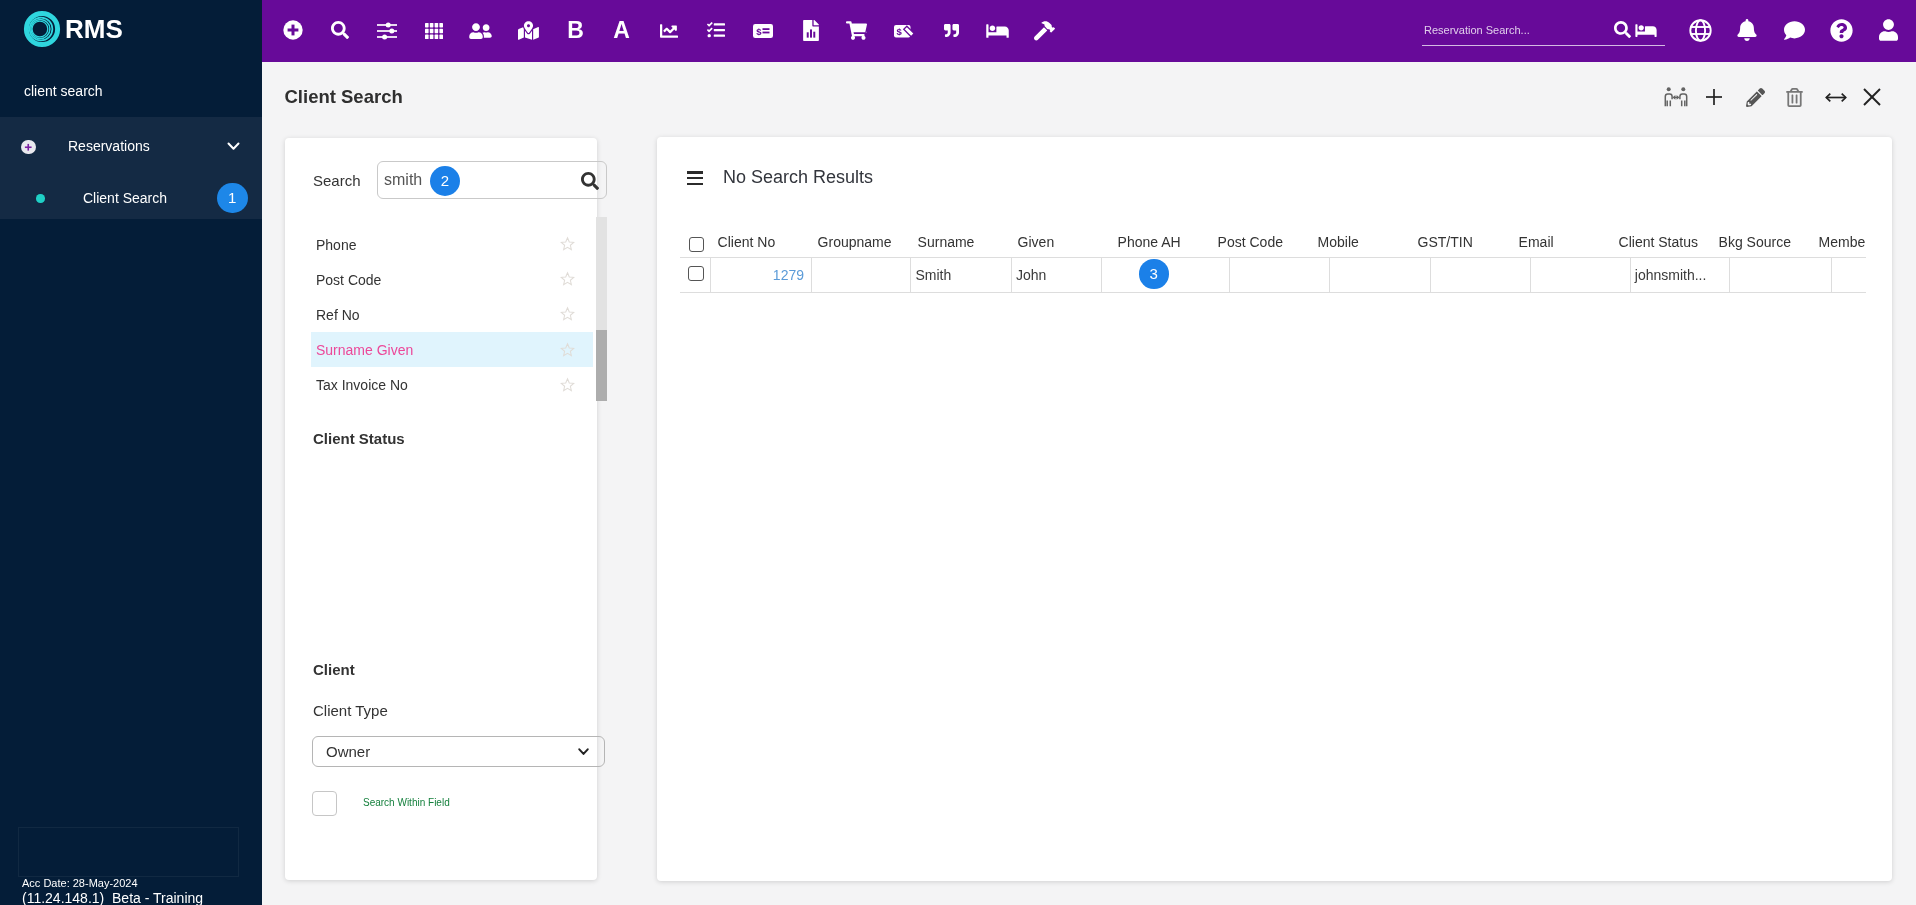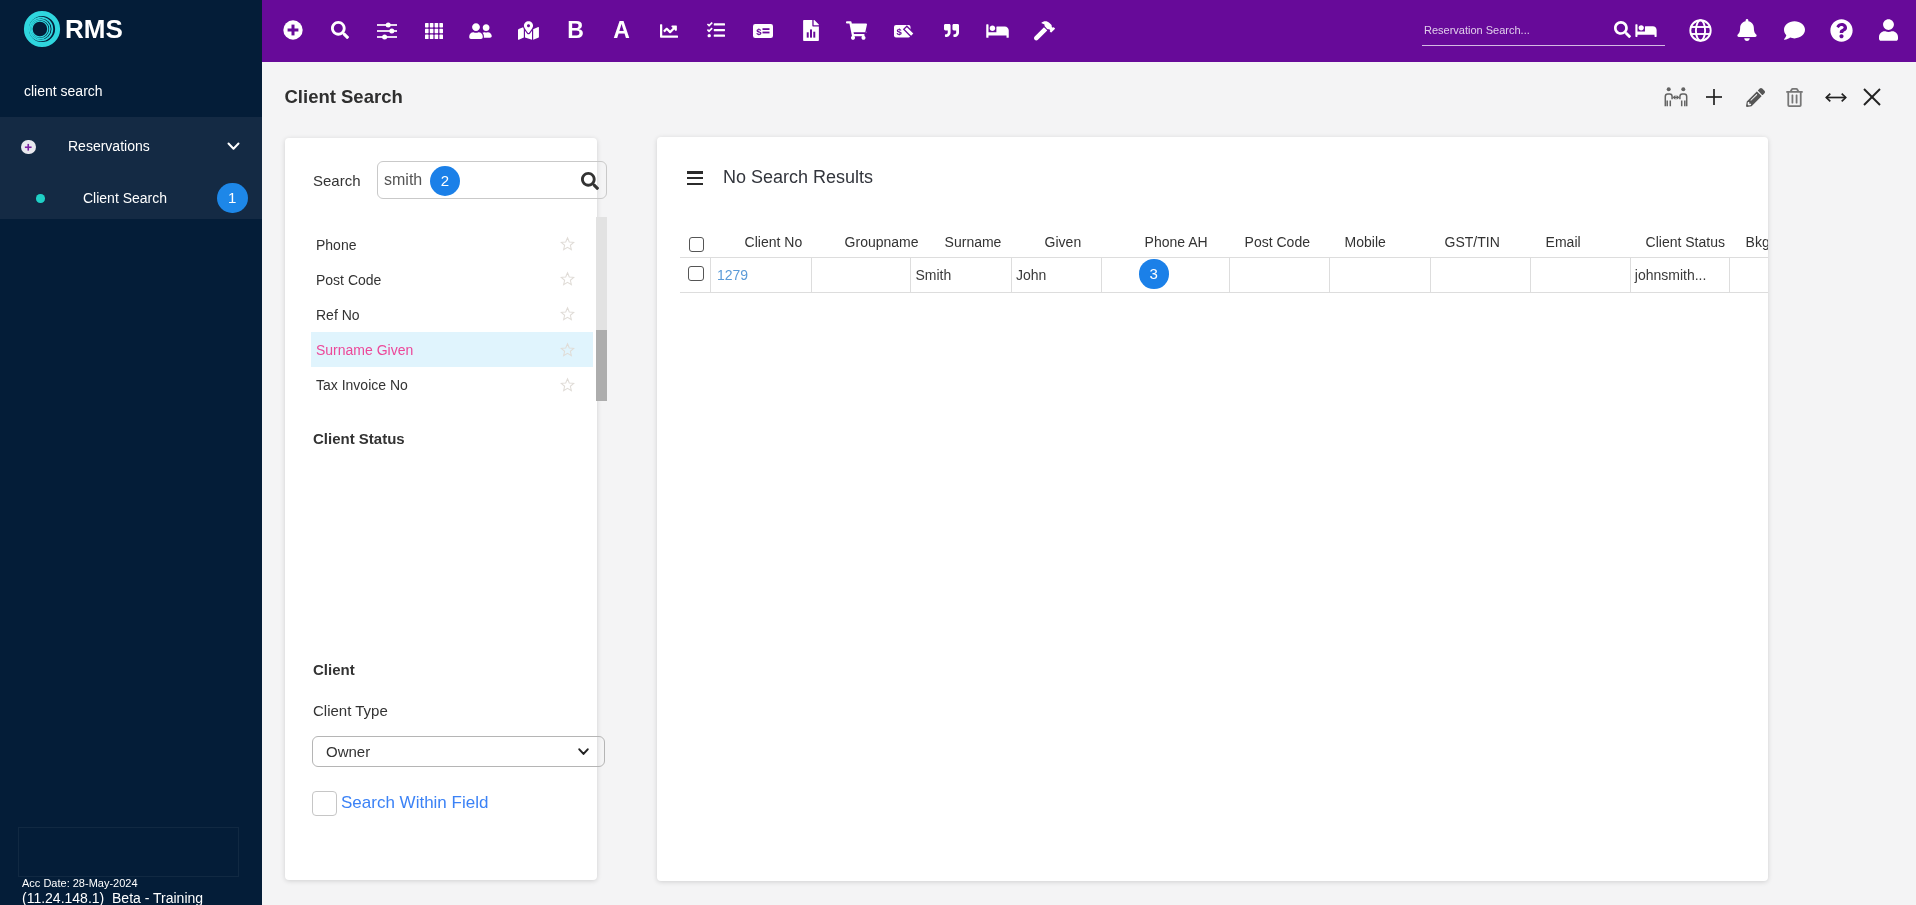--- a/index.html
+++ b/index.html
@@ -8,21 +8,21 @@
 #root { position:relative; width:1916px; height:905px; background:#f4f4f5; }
 
 #sidebar { left:0; top:0; width:262px; height:905px; background:#041d38; }
 #sb-sect { left:0; top:116.5px; width:262px; height:102.5px; background:#142a44; }
 .sb-txt { color:#fff; }
 
 #topbar { left:262px; top:0; width:1654px; height:62px; background:#670a99; }
 
 #main { left:262px; top:62px; width:1654px; height:843px; background:#f4f4f5; }
 .card { position:absolute; background:#fff; border-radius:4px; box-shadow:0 1px 5px rgba(0,0,0,0.15); }
-.hdr { font-size:14px; line-height:16px; color:#333; white-space:nowrap;margin-left:27px; }
+.hdr { font-size:14px; line-height:16px; color:#333; white-space:nowrap; }
 .vb { top:119.6px; width:1px; height:35px; background:#ddd; }
 </style>
 </head>
 <body>
 <div id="root">
   <div class="abs" id="main">
     <div class="abs" style="left:22.5px;top:23.5px;font-size:18.5px;line-height:21px;color:#2f2f2f;font-weight:700">Client Search</div>
 
     <svg class="abs" style="left:1402px;top:25px" width="24" height="20" viewBox="0 0 24 20">
       <g fill="#636363">
@@ -101,24 +101,24 @@
       <div class="abs" style="left:310.6px;top:192px;width:11.2px;height:70.7px;background:#adadad"></div>
       <div class="abs" style="left:28px;top:292px;font-size:15px;line-height:17px;color:#333;font-weight:700">Client Status</div>
       <div class="abs" style="left:28px;top:523px;font-size:15px;line-height:17px;color:#333;font-weight:700">Client</div>
       <div class="abs" style="left:28px;top:564px;font-size:15px;line-height:17px;color:#333">Client Type</div>
       <div class="abs" style="left:27.4px;top:598px;width:293px;height:31.2px;border:1px solid #b5b5b5;border-radius:6px"></div>
       <div class="abs" style="left:41px;top:606px;font-size:15px;line-height:16px;color:#333">Owner</div>
       <svg class="abs" style="left:293px;top:610px" width="11" height="8" viewBox="0 0 11 8">
           <polyline points="1.3,1.3 5.5,5.9 9.7,1.3" fill="none" stroke="#222" stroke-width="2" stroke-linecap="round" stroke-linejoin="round"></polyline>
         </svg>
       <div class="abs" style="left:27.4px;top:652.6px;width:24.5px;height:25px;border:1px solid #c6c6c6;border-radius:4px"></div>
-      <div class="abs" style="left:56px;top:657px;font-size:17px;line-height:16px;color:#3b82f6">Search Within Field</div>
+      <div class="abs" style="left:78px;top:657px;font-size:10px;line-height:16px;color:#15803d">Search Within Field</div>
     </div>
 
-    <div class="card" style="left:395px;top:75px;width:1111px;height:744px;overflow:hidden">
+    <div class="card" style="left:395px;top:75px;width:1235px;height:744px;overflow:hidden">
       <div class="abs" style="left:29.5px;top:34.3px;width:16.3px;height:2.4px;background:#2b2b2b"></div>
       <div class="abs" style="left:29.5px;top:39.9px;width:16.3px;height:2.4px;background:#2b2b2b"></div>
       <div class="abs" style="left:29.5px;top:45.5px;width:16.3px;height:2.4px;background:#2b2b2b"></div>
       <div class="abs" style="left:66px;top:30px;font-size:18px;line-height:20px;color:#32353c">No Search Results</div>
 
       <div class="abs" style="left:31.5px;top:99.5px;width:15.5px;height:15.5px;border:1.8px solid #555;border-radius:3px"></div>
       <div class="abs hdr" style="left:60.6px;top:97px">Client No</div>
       <div class="abs hdr" style="left:160.6px;top:97px">Groupname</div>
       <div class="abs hdr" style="left:260.6px;top:97px">Surname</div>
       <div class="abs hdr" style="left:360.6px;top:97px">Given</div>
@@ -140,21 +140,21 @@
       <div class="abs vb" style="left:443.5px"></div>
       <div class="abs vb" style="left:571.7px"></div>
       <div class="abs vb" style="left:672.2px"></div>
       <div class="abs vb" style="left:772.8px"></div>
       <div class="abs vb" style="left:873.1px"></div>
       <div class="abs vb" style="left:972.8px"></div>
       <div class="abs vb" style="left:1072.4px"></div>
       <div class="abs vb" style="left:1173.6px"></div>
 
       <div class="abs" style="left:30.8px;top:129px;width:16px;height:15px;border:1.8px solid #555;border-radius:3px"></div>
-      <div class="abs" style="left:60px;top:130px;width:87px;text-align:left;font-size:14px;line-height:16px;color:#5b9bd8">1279</div>
+      <div class="abs" style="left:60px;top:130px;width:87px;text-align:right;font-size:14px;line-height:16px;color:#5b9bd8">1279</div>
       <div class="abs" style="left:258.4px;top:130px;font-size:14px;line-height:16px;color:#3a3a3a">Smith</div>
       <div class="abs" style="left:359px;top:130px;font-size:14px;line-height:16px;color:#3a3a3a">John</div>
       <div class="abs" style="left:482px;top:122px;width:29.5px;height:29.5px;border-radius:50%;background:#1b80e8;color:#fff;font-size:15px;text-align:center;line-height:29.5px">3</div>
       <div class="abs" style="left:977.8px;top:130px;font-size:14px;line-height:16px;color:#3a3a3a">johnsmith...</div>
     </div>
   </div>
   <div class="abs" id="sidebar">
 
     <svg class="abs" style="left:23px;top:10px" width="38" height="38" viewBox="0 0 38 38">
       <g fill="none" stroke="#2fd6de">

